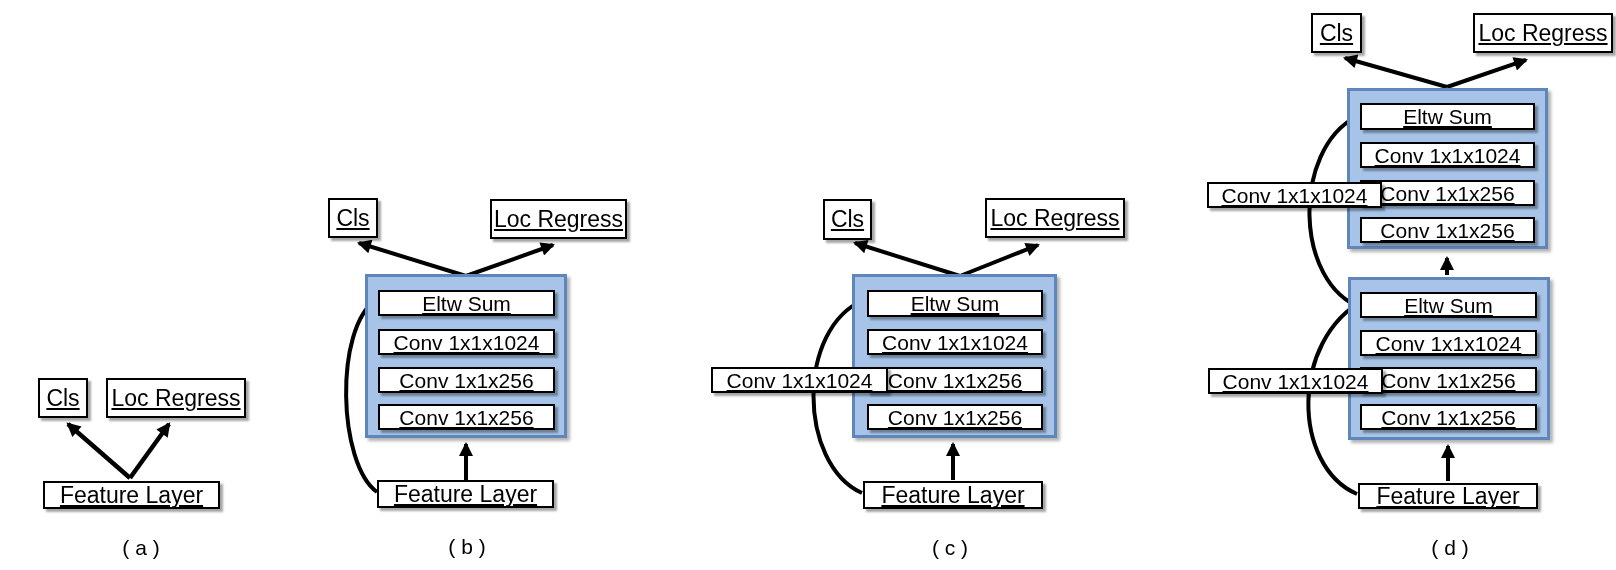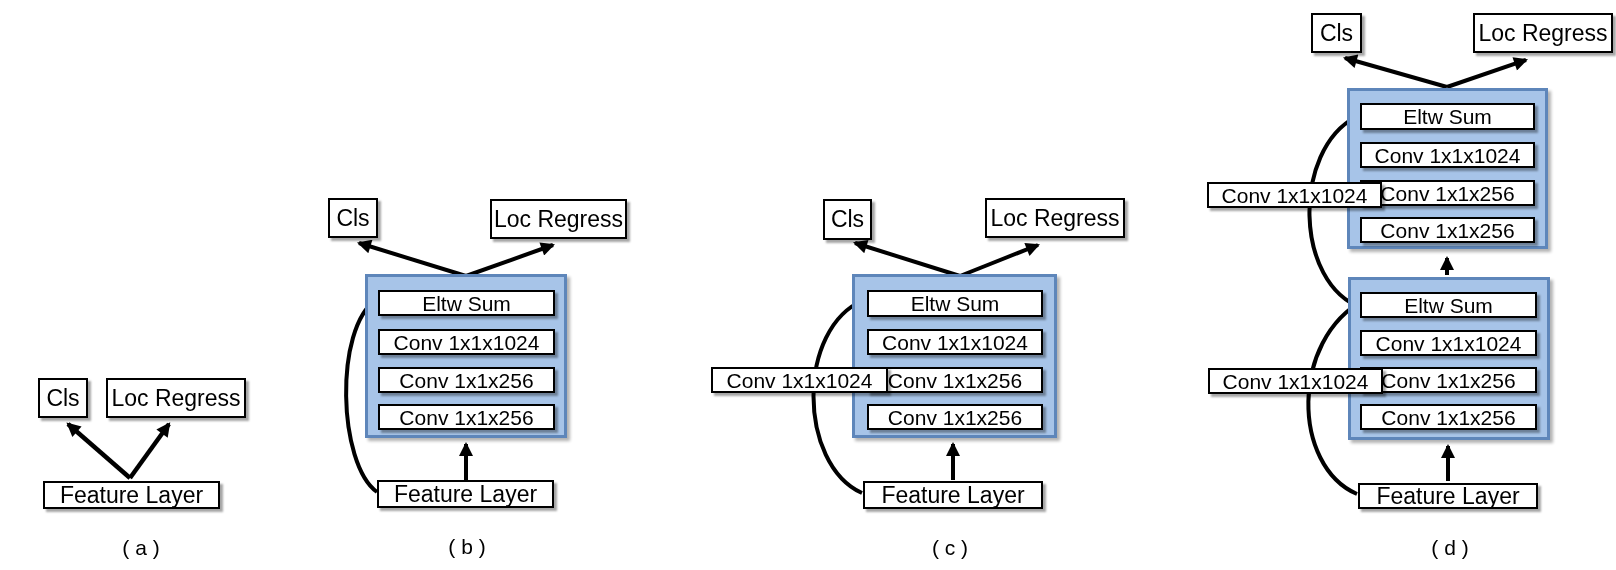--- a/index.html
+++ b/index.html
@@ -36,20 +36,21 @@
     background: #ffffff;
     border: 2px solid var(--box-border, #000);
     box-shadow: 3px 3px 2px rgba(0,0,0,0.35);
     display: flex;
     align-items: center;
     justify-content: center;
     font-size: 21px;
     line-height: 1;
     white-space: nowrap;
     z-index: 3;
+    text-decoration: underline;
   }
   .bx.lbl { font-size: 23px; }
   .bx.skip { z-index: 4; }
   .caption {
     position: absolute;
     width: 120px;
     text-align: center;
     font-size: 21px;
     z-index: 5;
   }

